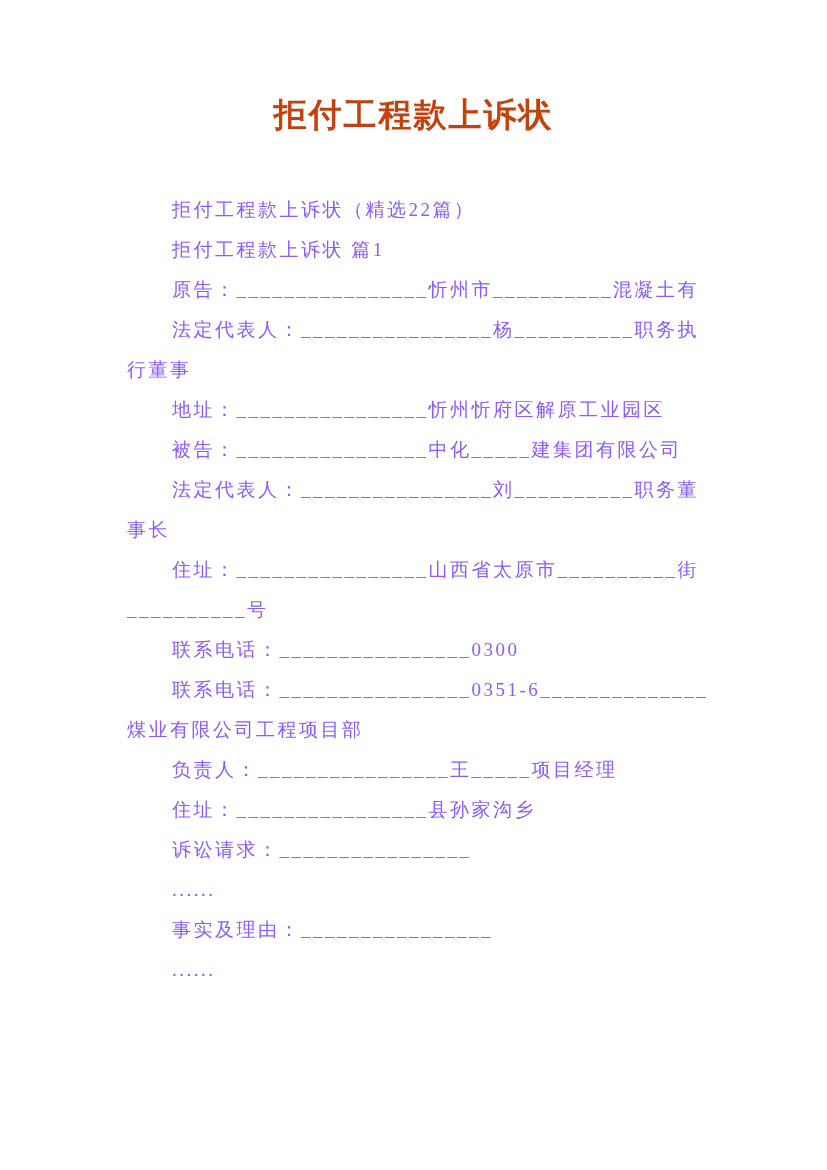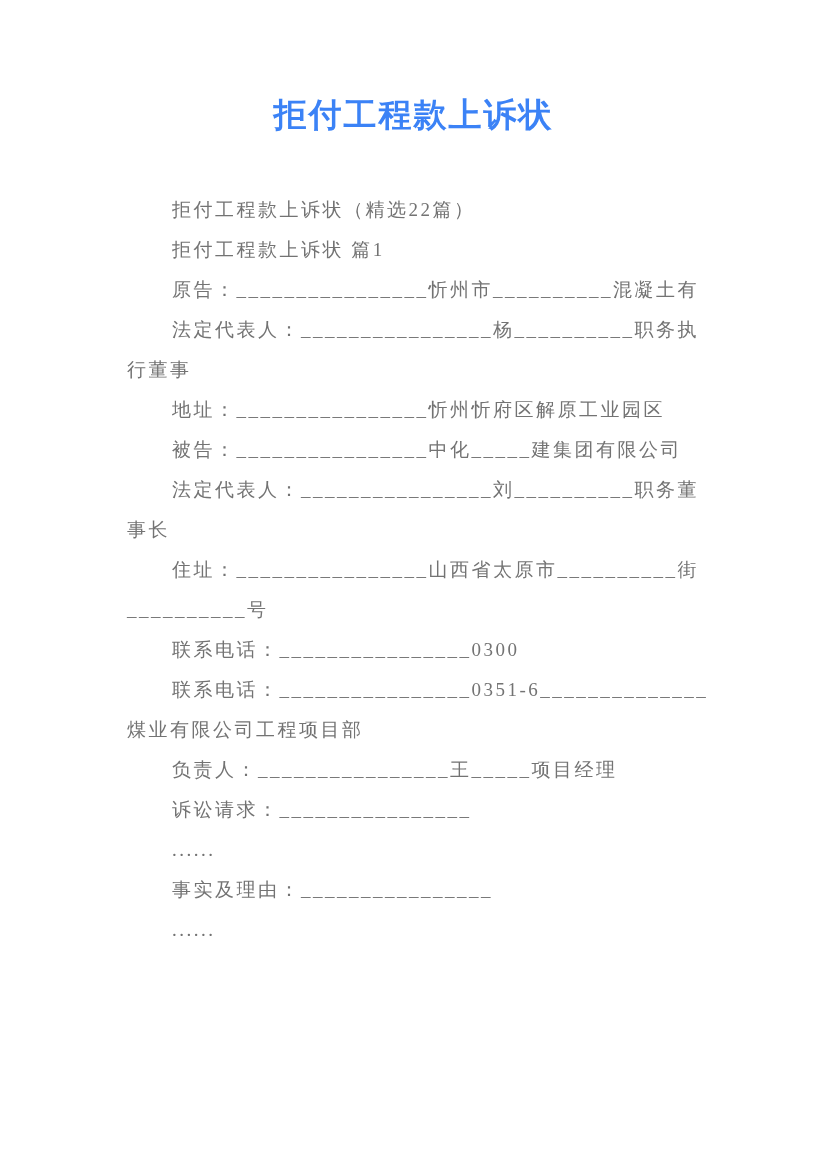--- a/index.html
+++ b/index.html
@@ -20,35 +20,35 @@
     position: absolute;
     top: 90px;
     left: 0;
     width: 100%;
     margin: 0;
     text-align: center;
     font-size: 33px;
     font-weight: bold;
     letter-spacing: 2px;
     line-height: 50px;
-    color: #3b82f6;
+    color: #c2410c;
   }
   .doc-body {
     position: absolute;
     top: 198px;
     left: 127px;
     width: 590px;
   }
   .doc-line {
     height: 40px;
     line-height: 24px;
     font-size: 19px;
     letter-spacing: 2.5px;
     white-space: nowrap;
-    color: #737373;
+    color: #8b5cf6;
   }
   .doc-line.indent {
     text-indent: 45px;
   }
 </style>
 </head>
 <body>
 
 <div class="page" style="background: rgb(255, 255, 255); color: rgb(0, 0, 0);">
   <h1 class="doc-title">拒付工程款上诉状</h1>
@@ -62,19 +62,20 @@
       <div class="doc-line indent">地址：________________忻州忻府区解原工业园区</div>
       <div class="doc-line indent">被告：________________中化_____建集团有限公司</div>
       <div class="doc-line indent">法定代表人：________________刘__________职务董</div>
       <div class="doc-line">事长</div>
       <div class="doc-line indent">住址：________________山西省太原市__________街</div>
       <div class="doc-line">__________号</div>
       <div class="doc-line indent">联系电话：________________0300</div>
       <div class="doc-line indent">联系电话：________________0351-6______________</div>
       <div class="doc-line">煤业有限公司工程项目部</div>
       <div class="doc-line indent">负责人：________________王_____项目经理</div>
+      <div class="doc-line indent">住址：________________县孙家沟乡</div>
       <div class="doc-line indent">诉讼请求：________________</div>
       <div class="doc-line indent">......</div>
       <div class="doc-line indent">事实及理由：________________</div>
       <div class="doc-line indent">......</div>
     </div>
 
 </div>
 
 </body></html>

